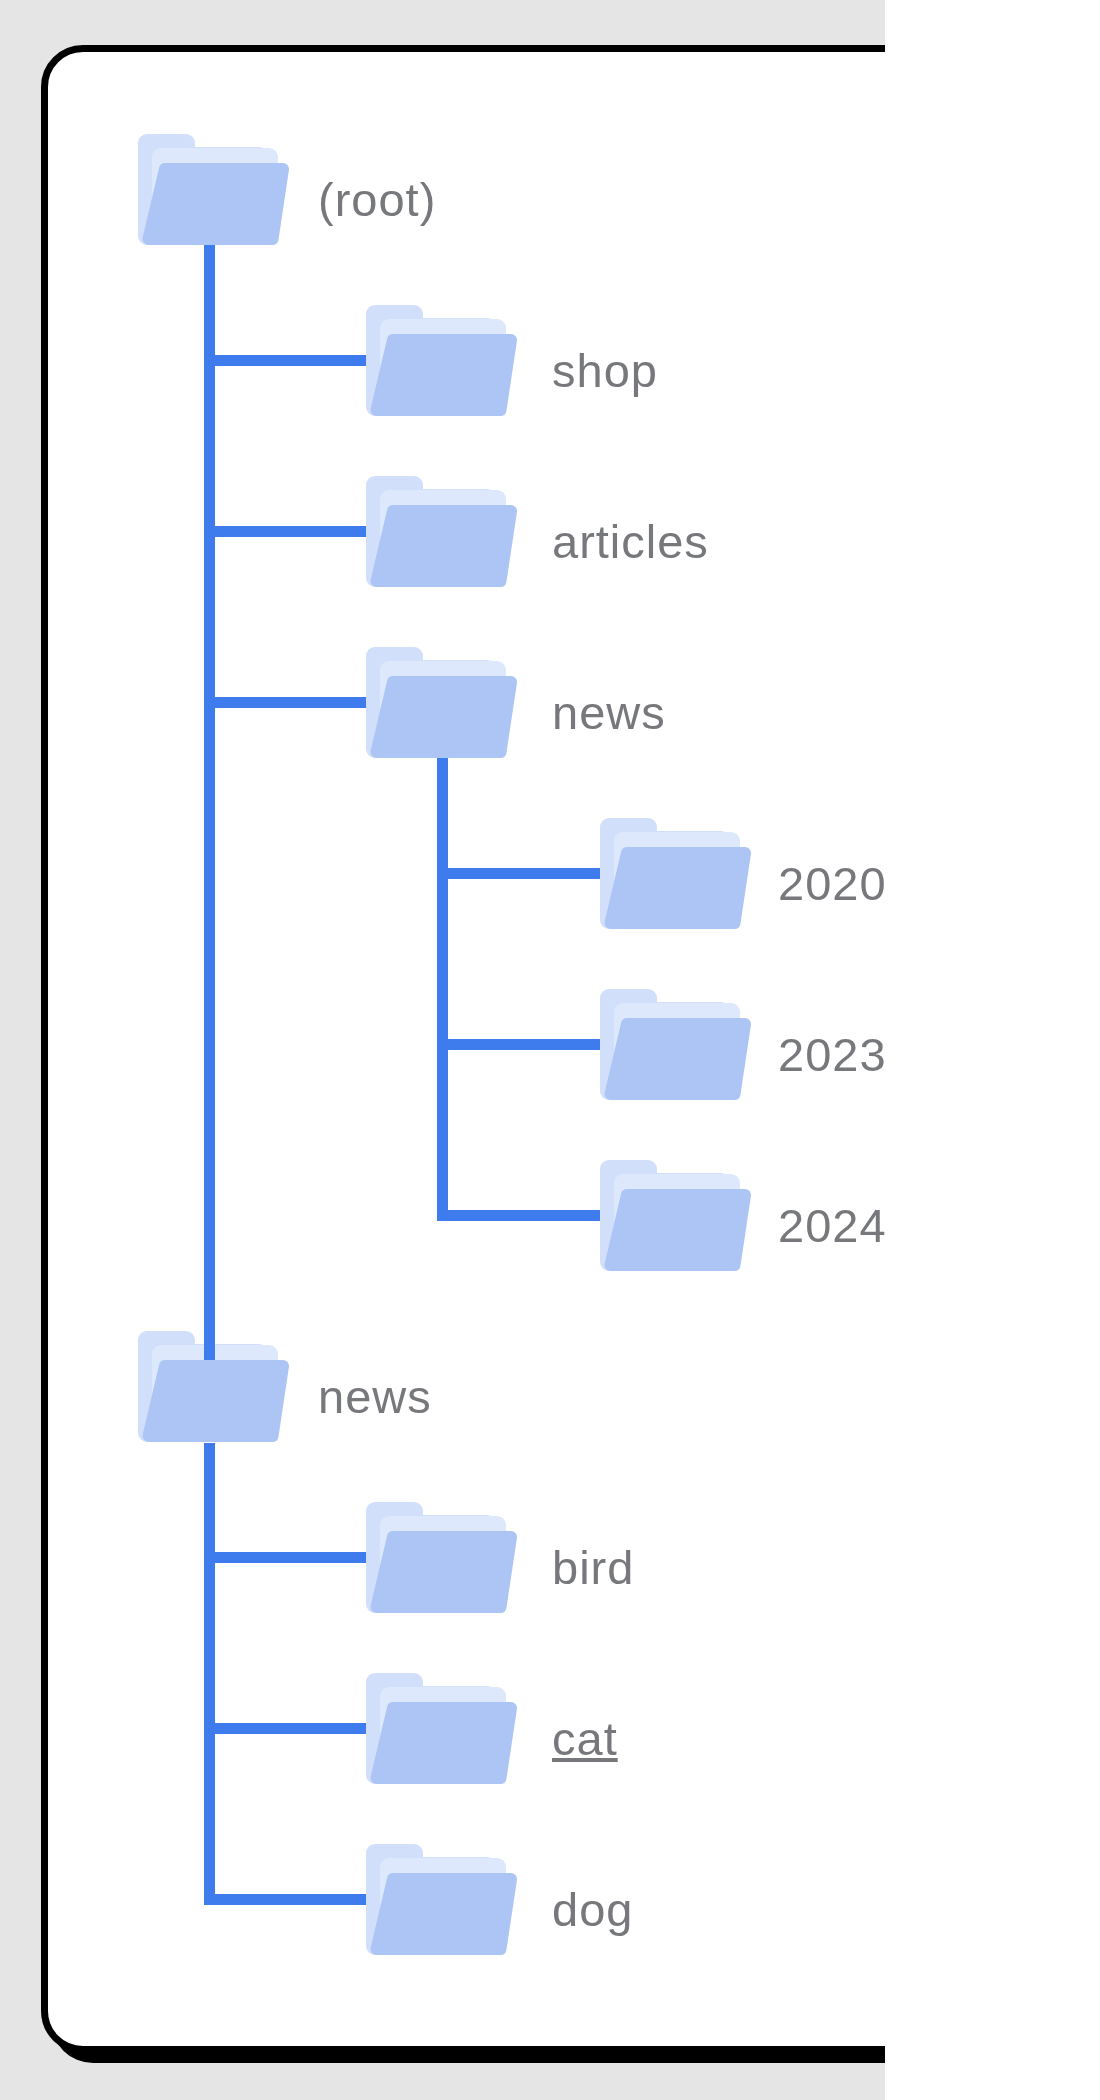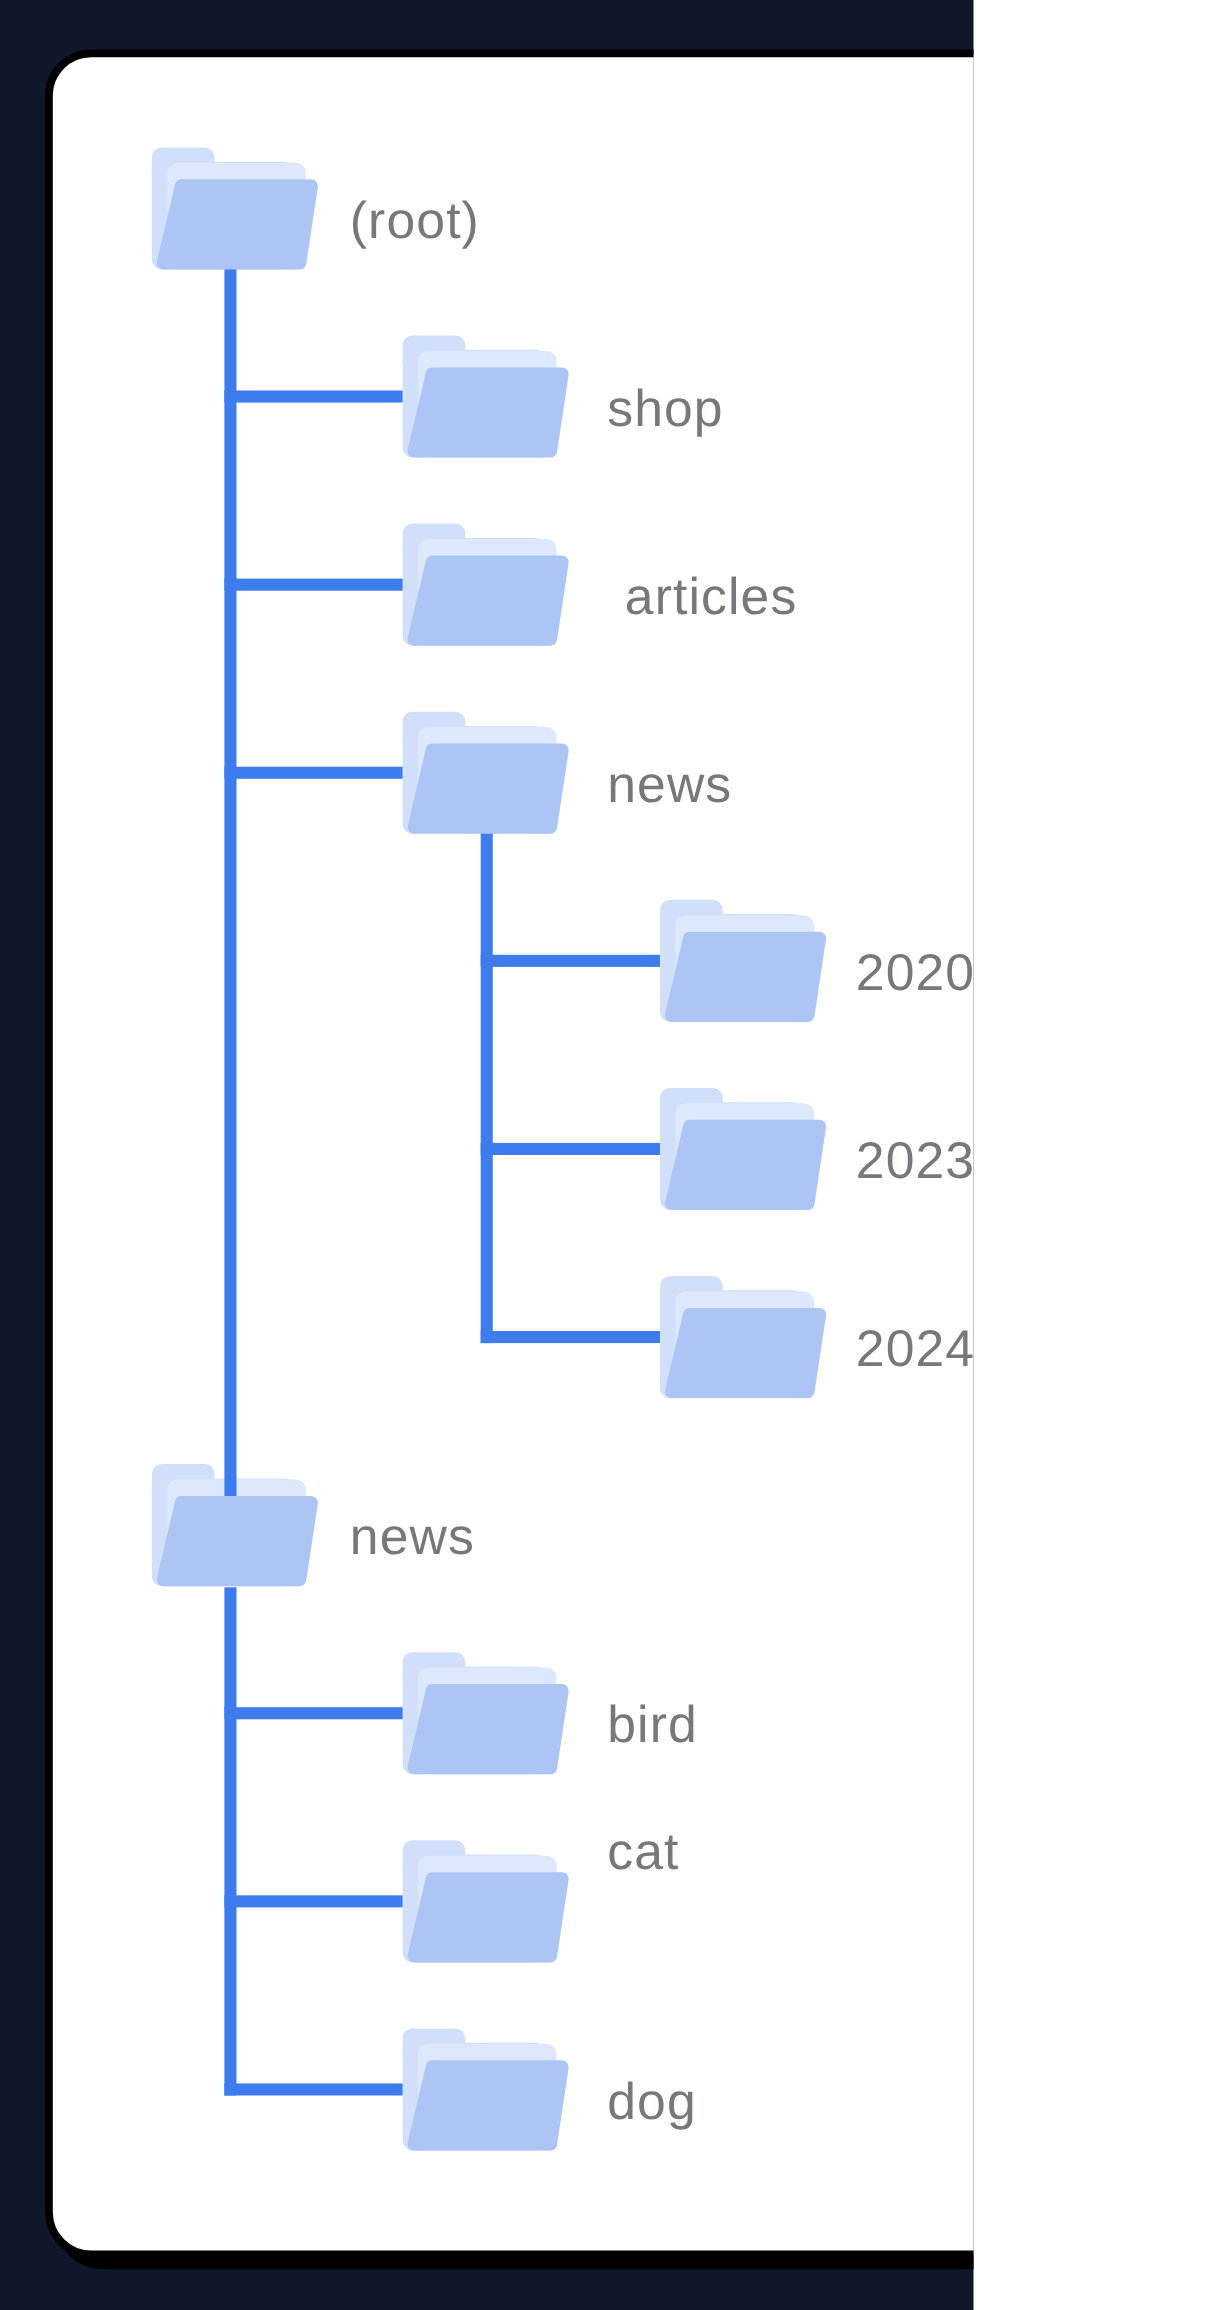--- a/index.html
+++ b/index.html
@@ -1,17 +1,17 @@
 <!DOCTYPE html>
 <html><head>
 <meta charset="utf-8">
 <title>Folder tree diagram</title>
 <style>
   html,body{margin:0;padding:0;background:#ffffff;}
-  .canvas{position:relative;width:885px;height:2100px;background:#0f172a;overflow:hidden;
+  .canvas{position:relative;width:885px;height:2100px;background:#e5e5e5;overflow:hidden;
           font-family:"Liberation Sans","DejaVu Sans",sans-serif;}
   .card{position:absolute;left:41px;top:45px;width:1014px;height:2008px;box-sizing:border-box;
         background:#ffffff;border:7px solid #000;border-radius:42px;
         box-shadow:10px 10px 0 #000;z-index:0;}
   
   .line{position:absolute;background:#3e7cee;z-index:2;}
   .v{width:11px;}
   .h{height:11px;}
   
   .node{position:absolute;width:153px;height:112px;}
@@ -143,23 +143,23 @@
     <svg class="back" viewBox="0 0 153 112">
         <use href="#folder-back"></use>
       </svg>
     <svg class="front" viewBox="0 0 153 112">
         <use href="#folder-front"></use>
       </svg>
   </div>
 
   <span class="lbl lx0" style="top:173px;">(root)</span>
   <span class="lbl lx1" style="top:344px;">shop</span>
-  <span class="lbl lx1" style="top:515px;margin-left:16px;">articles</span>
+  <span class="lbl lx1" style="top:515px;">articles</span>
   <span class="lbl lx1" style="top:686px;">news</span>
   <span class="lbl lx2" style="top:857px;">2020</span>
   <span class="lbl lx2" style="top:1028px;">2023</span>
   <span class="lbl lx2" style="top:1199px;text-align:center;">2024</span>
   <span class="lbl lx0" style="top:1370px;">news</span>
   <span class="lbl lx1" style="top:1541px;">bird</span>
-  <span class="lbl lx1" style="top:1656px;">cat</span>
+  <span class="lbl lx1" style="top:1712px;text-decoration:underline;">cat</span>
   <span class="lbl lx1" style="top:1883px;">dog</span>
 
 </div>
 
 </body></html>

